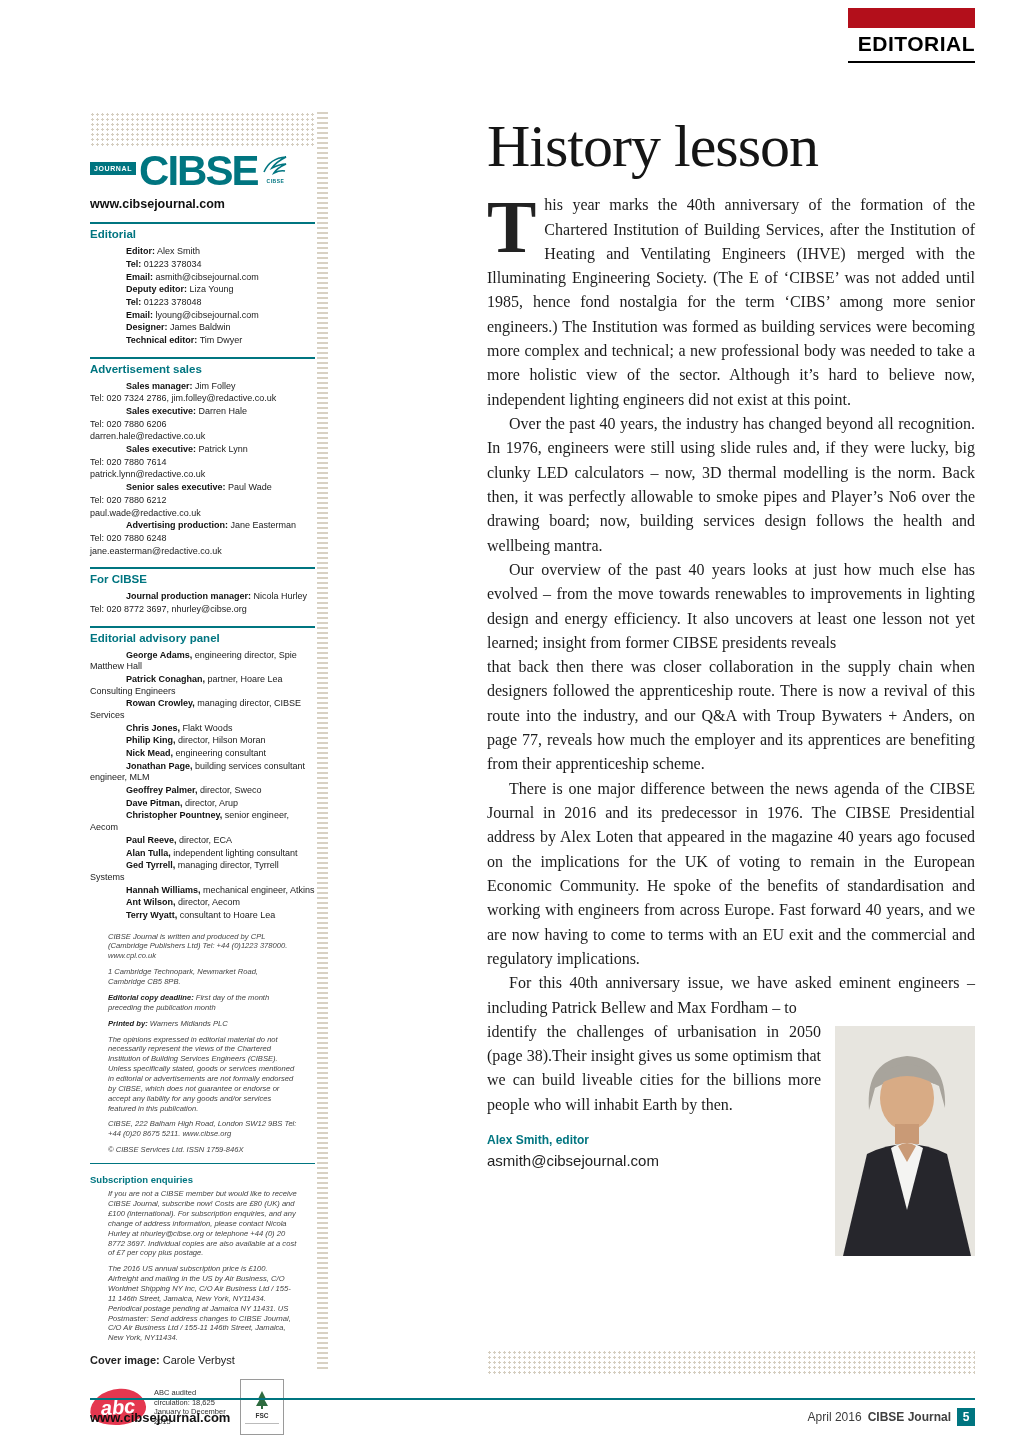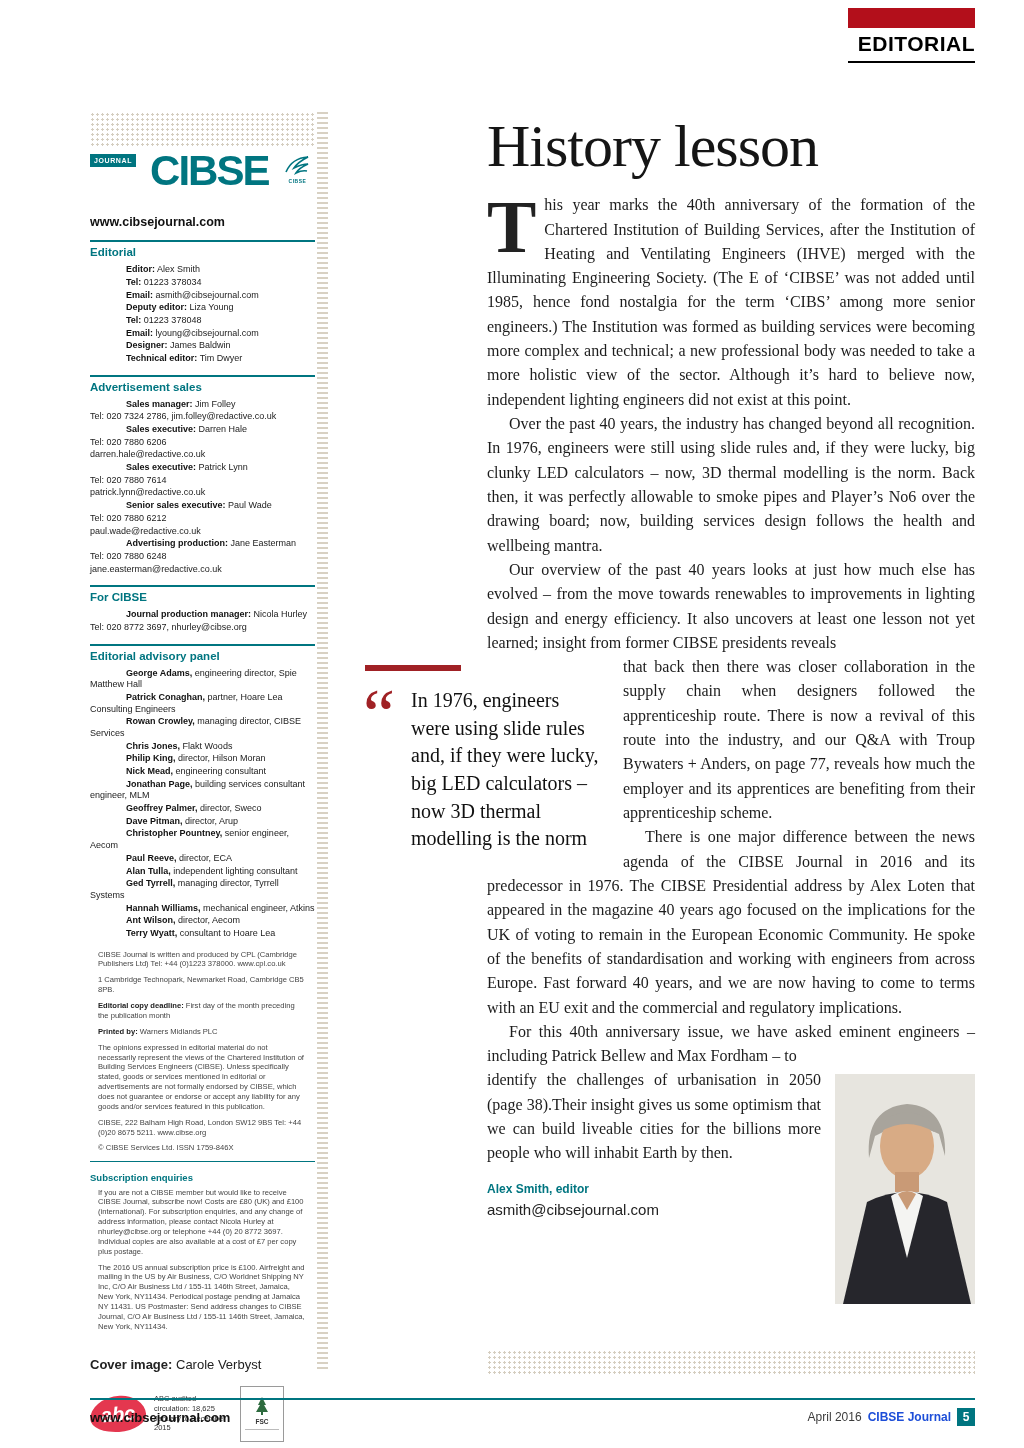--- a/index.html
+++ b/index.html
@@ -21,38 +21,38 @@
 
   
   .dots{background-image:radial-gradient(#d5cec0 1px, rgba(0,0,0,0) 1.3px);background-size:5px 5px;}
   .vstrip{position:absolute;left:317px;top:112px;width:11px;height:1260px;
           background:repeating-linear-gradient(to bottom,#d8d1c3 0 2px, rgba(0,0,0,0) 2px 5px);}
   .bottom-strip{position:absolute;left:487px;top:1350px;width:488px;height:24px;z-index:0;}
 
   
   .sidebar{position:absolute;left:90px;top:112px;width:225px;font-size:9px;line-height:1.3;color:#222;z-index:2;}
   .side-dots{height:34px;margin-bottom:8px;}
-  .logo-row{display:flex;align-items:flex-start;gap:14px;margin:2px 0 26px;}
+  .logo-row{display:flex;align-items:center;gap:3px;margin:2px 0 8px;}
   .logo-journal{background:var(--teal);color:#fff;font-size:7px;font-weight:bold;letter-spacing:.6px;
                 padding:2px 4px;margin-bottom:5px;}
   .logo-cibse{color:var(--teal);font-weight:bold;font-size:42px;line-height:.8;letter-spacing:-2px;}
   .logo-crest{width:30px;height:34px;display:flex;flex-direction:column;align-items:center;color:var(--teal);}
   .logo-crest svg{display:block;}
   .crest-caption{font-size:5px;font-weight:bold;color:var(--teal);letter-spacing:.5px;}
   .side-site{font-weight:bold;font-size:12.5px;margin:4px 0 10px;color:#111;}
   .side-heading{border-top:2px solid var(--teal);color:var(--teal);font-weight:bold;font-size:11.5px;
                 padding-top:3px;margin:10px 0 4px;}
   .side-line{margin:0 0 1px;}
   .side-line b{font-weight:bold;color:#111;margin-left:36px;}
   .notes{margin-top:10px;font-size:7.6px;line-height:1.3;color:#444;}
-  .note{margin:0 8px 6px;}
+  .note{margin:0 18px 6px;font-style:italic;}
   .note b{color:#222;}
   .sub-heading{border-top:1px solid var(--teal);color:var(--teal);font-weight:bold;font-size:9.5px;
                padding-top:10px;margin:8px 0 3px;}
-  .cover-line{font-size:13px;margin-top:25px;}
+  .cover-line{font-size:11px;margin-top:10px;}
   .cover-line b{color:#222;}
   .circ-row{display:flex;align-items:center;gap:8px;margin-top:12px;}
   .abc-logo{width:56px;height:36px;background:#e4374f;border-radius:55% 45% 50% 50% / 60% 55% 45% 40%;
             transform:rotate(-4deg);display:flex;align-items:center;justify-content:center;
             color:#fff;font-weight:bold;font-style:italic;font-size:20px;flex:0 0 auto;}
   .abc-text{font-size:7.5px;line-height:1.3;width:78px;color:#333;}
   .fsc-logo{width:44px;height:56px;border:1px solid #9a9a9a;display:flex;flex-direction:column;
             align-items:center;justify-content:center;gap:2px;flex:0 0 auto;}
   .fsc-label{font-size:6.5px;font-weight:bold;color:#333;}
   .fsc-sub{font-size:4.5px;color:#666;border-top:1px solid #bbb;padding-top:1px;width:80%;text-align:center;}
@@ -81,21 +81,21 @@
   .signature{margin-top:16px;font-family:"Liberation Sans",sans-serif;}
   .sig-name{color:var(--teal);font-weight:bold;font-size:12px;}
   .sig-email{font-size:15px;color:#222;margin-top:5px;}
 
   
   .footer{position:absolute;left:90px;right:49px;top:1398px;border-top:2px solid var(--teal);
           padding-top:8px;display:flex;justify-content:space-between;align-items:center;z-index:2;}
   .footer-site{font-weight:bold;font-size:13px;color:#111;}
   .footer-right{display:flex;align-items:center;gap:6px;font-size:12px;}
   .footer-issue{color:#3c3c3c;}
-  .footer-journal{font-weight:bold;color:#1d4ed8;}
+  .footer-journal{font-weight:bold;color:#404040;}
   .footer-page{background:var(--teal);color:#fff;width:18px;height:18px;display:flex;align-items:center;
                justify-content:center;font-weight:bold;font-size:12px;}
 </style>
 </head>
 <body>
 
 <div class="page">
 
   <div class="ed-head">
     <div class="ed-bar"></div>
@@ -203,27 +203,20 @@
   </div>
 
   <div class="main">
     <h1 class="title">History lesson</h1>
 
     <div class="body">
       <p><span class="dropcap">T</span><span>his year marks the 40th anniversary of the formation of the Chartered Institution of Building Services, after the Institution of Heating and Ventilating Engineers (IHVE) merged with the Illuminating Engineering Society. (The E of ‘CIBSE’ was not added until 1985, hence fond nostalgia for the term ‘CIBS’ among more senior engineers.) The Institution was formed as building services were becoming  more complex and technical; a new professional body was needed to take a more holistic view of the sector. Although it’s hard to believe now, independent lighting engineers did not exist at this point.</span></p>
       <p class="ind">Over the past 40 years, the industry has changed beyond all recognition. In 1976, engineers were still using slide rules and, if they were lucky, big clunky LED calculators – now, 3D thermal modelling is the norm. Back then, it was perfectly allowable to smoke pipes and Player’s No6 over the drawing board; now, building services design follows the health and wellbeing mantra.</p>
       <p class="ind">Our overview of the past 40 years looks at just how much else has evolved – from the move towards renewables to improvements in lighting design and energy efficiency. It also uncovers at least one lesson not yet learned; insight from former CIBSE presidents reveals</p>
 
-      <div class="pullquote">
-        <div class="pq-rule"></div>
-        <div class="pq-body">
-          <span class="pq-mark"></span>
-          <div class="pq-text">In 1976, engineers were using slide rules and, if they were lucky, big LED calculators – now 3D thermal modelling is the norm</div>
-        </div>
-      </div>
 
       <p>that back then there was closer collaboration in the supply chain when designers followed the apprenticeship route. There is now a revival of this route into the industry, and our Q&amp;A with Troup Bywaters + Anders, on page 77, reveals how much the employer and its apprentices are benefiting from their apprenticeship scheme.</p>
       <p class="ind">There is one major difference between the news agenda of the CIBSE Journal in 2016 and its predecessor in 1976. The CIBSE Presidential address by Alex Loten that appeared in the magazine 40 years ago focused on the implications for the UK of voting to remain in the European Economic Community. He spoke of the benefits of standardisation and working with engineers from across Europe. Fast forward 40 years, and we are now having to come to terms with an EU exit and the commercial and regulatory implications.</p>
       <p class="ind">For this 40th anniversary issue, we have asked eminent engineers – including Patrick Bellew and Max Fordham – to</p>
 
       <div class="photo">
         <svg width="140" height="230" viewBox="0 0 140 230">
           <rect width="140" height="230" fill="#ebe9e4"></rect>
           <rect width="140" height="230" fill="#e2dfd8" opacity="0.4"></rect>
           <path d="M34,84 Q30,34 72,30 Q112,32 110,82 L104,60 Q72,44 40,62 Z" fill="#a8a49c"></path>

